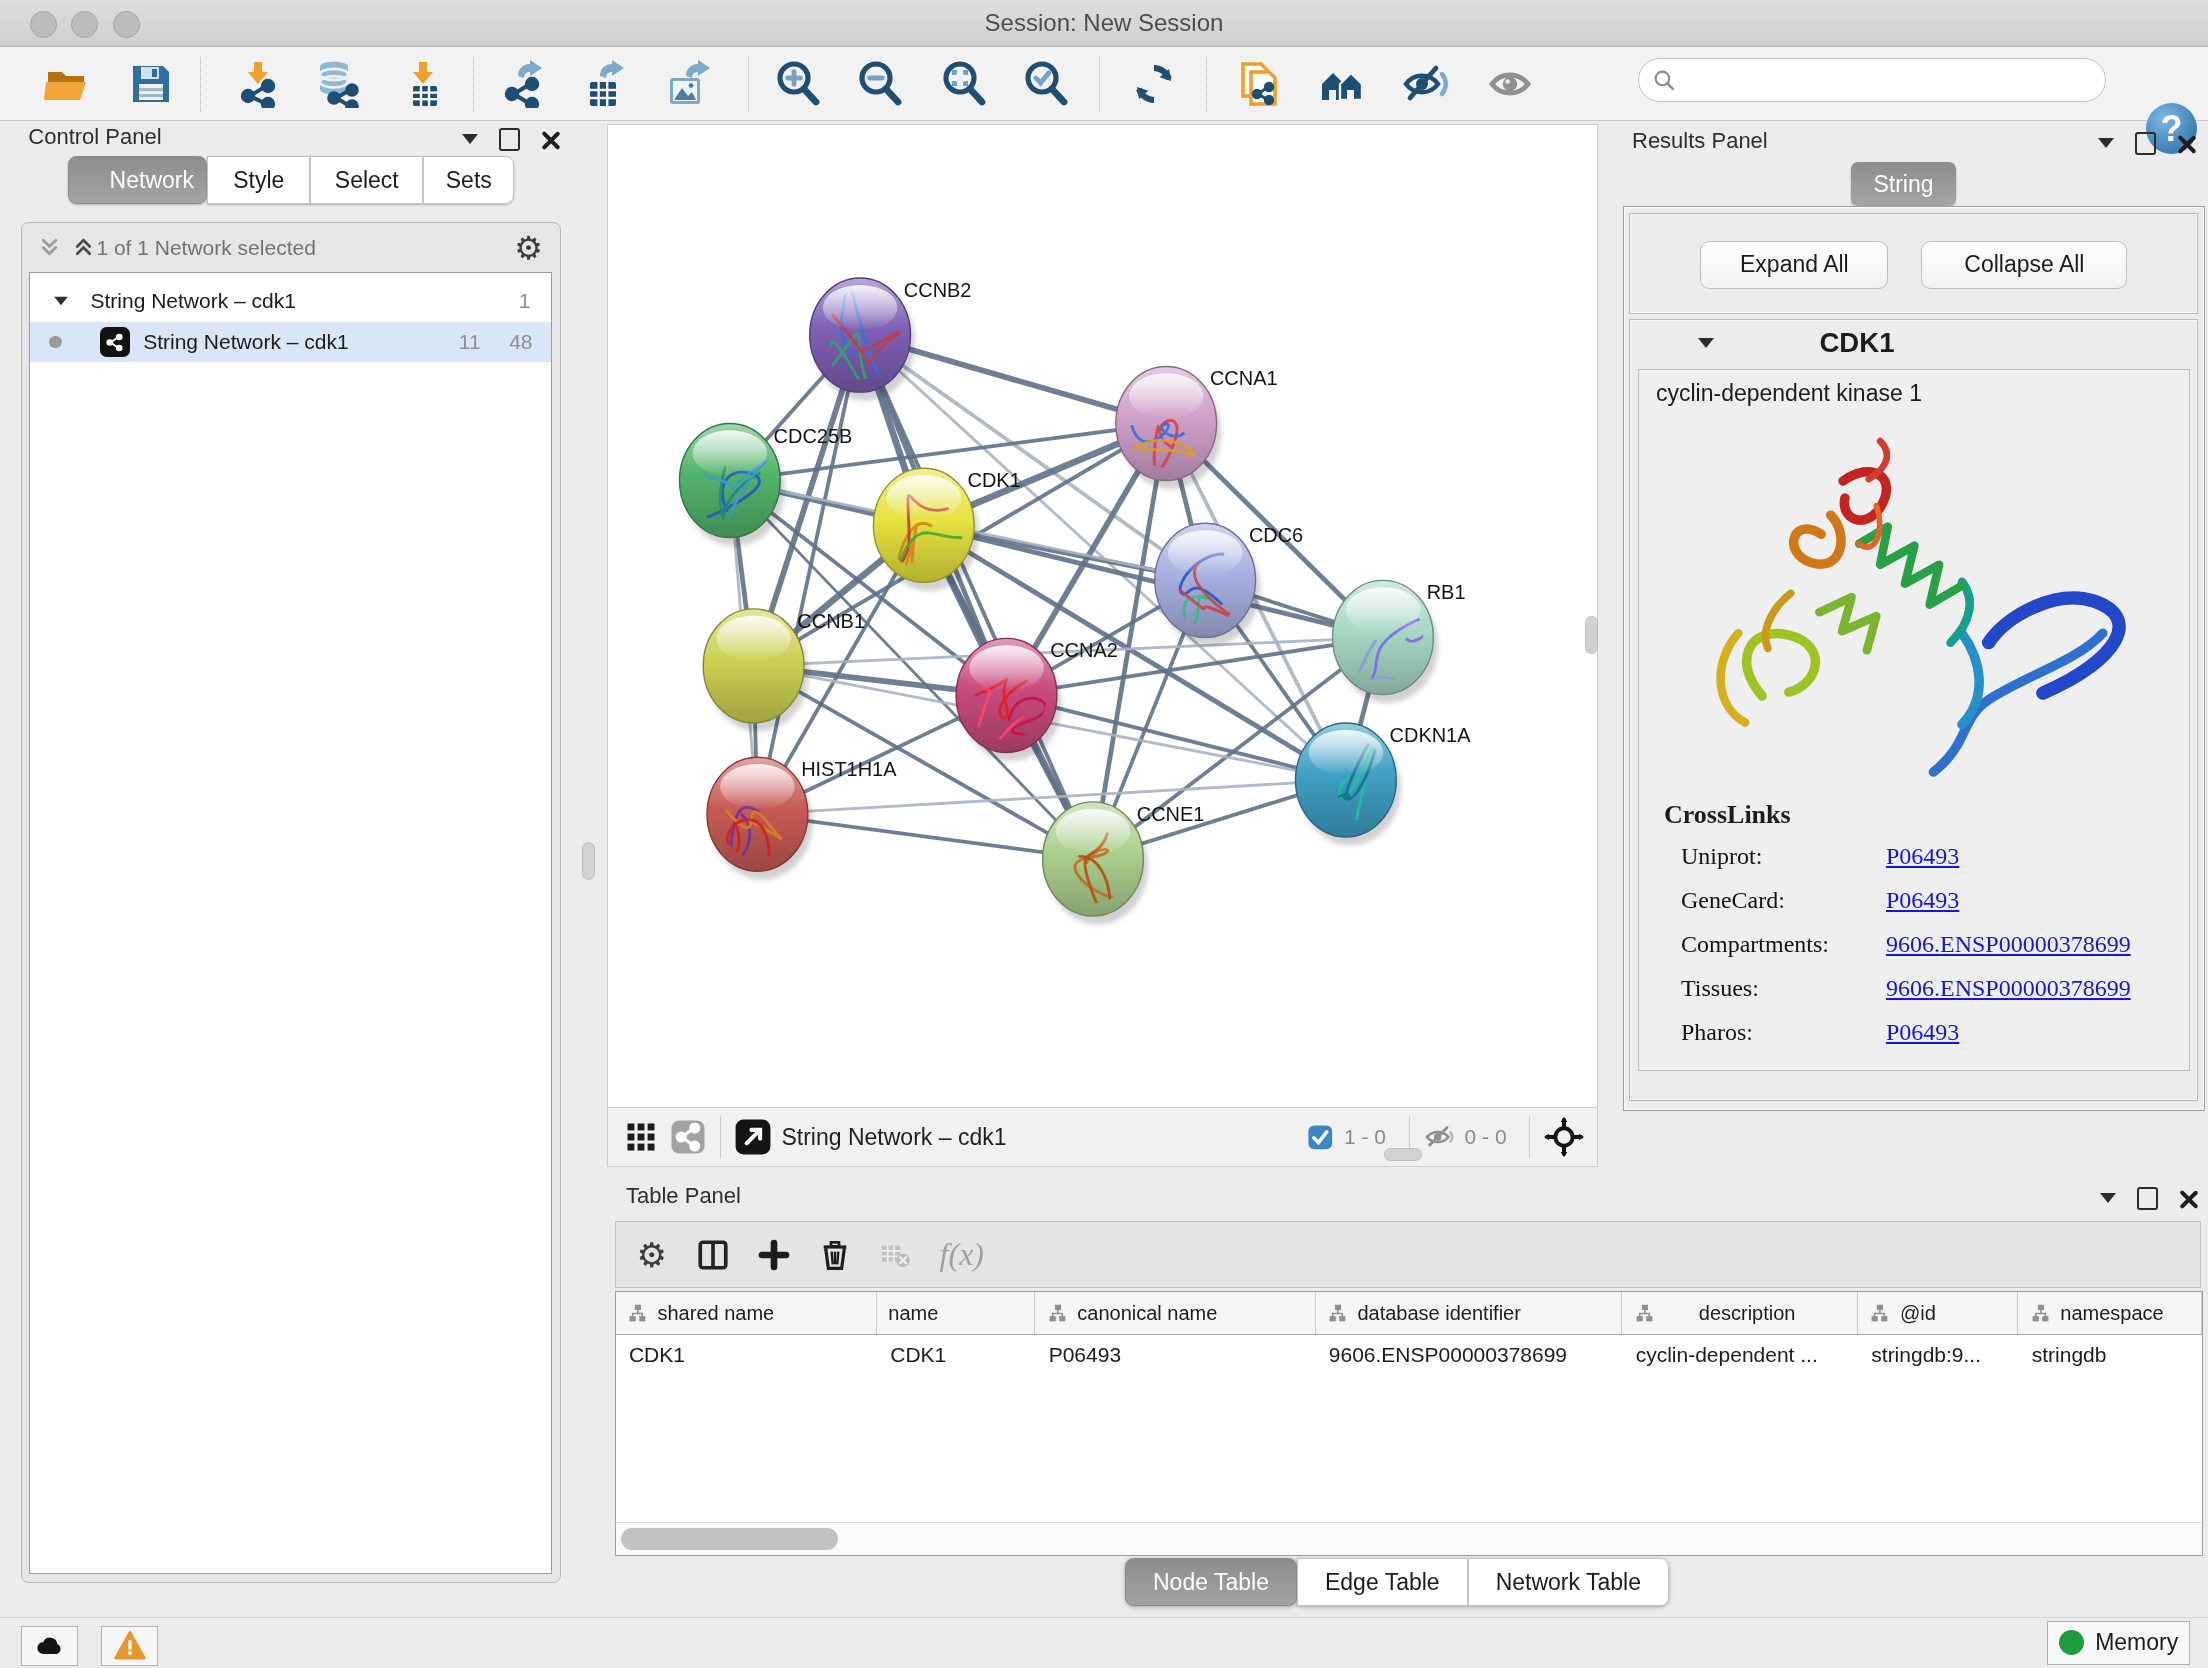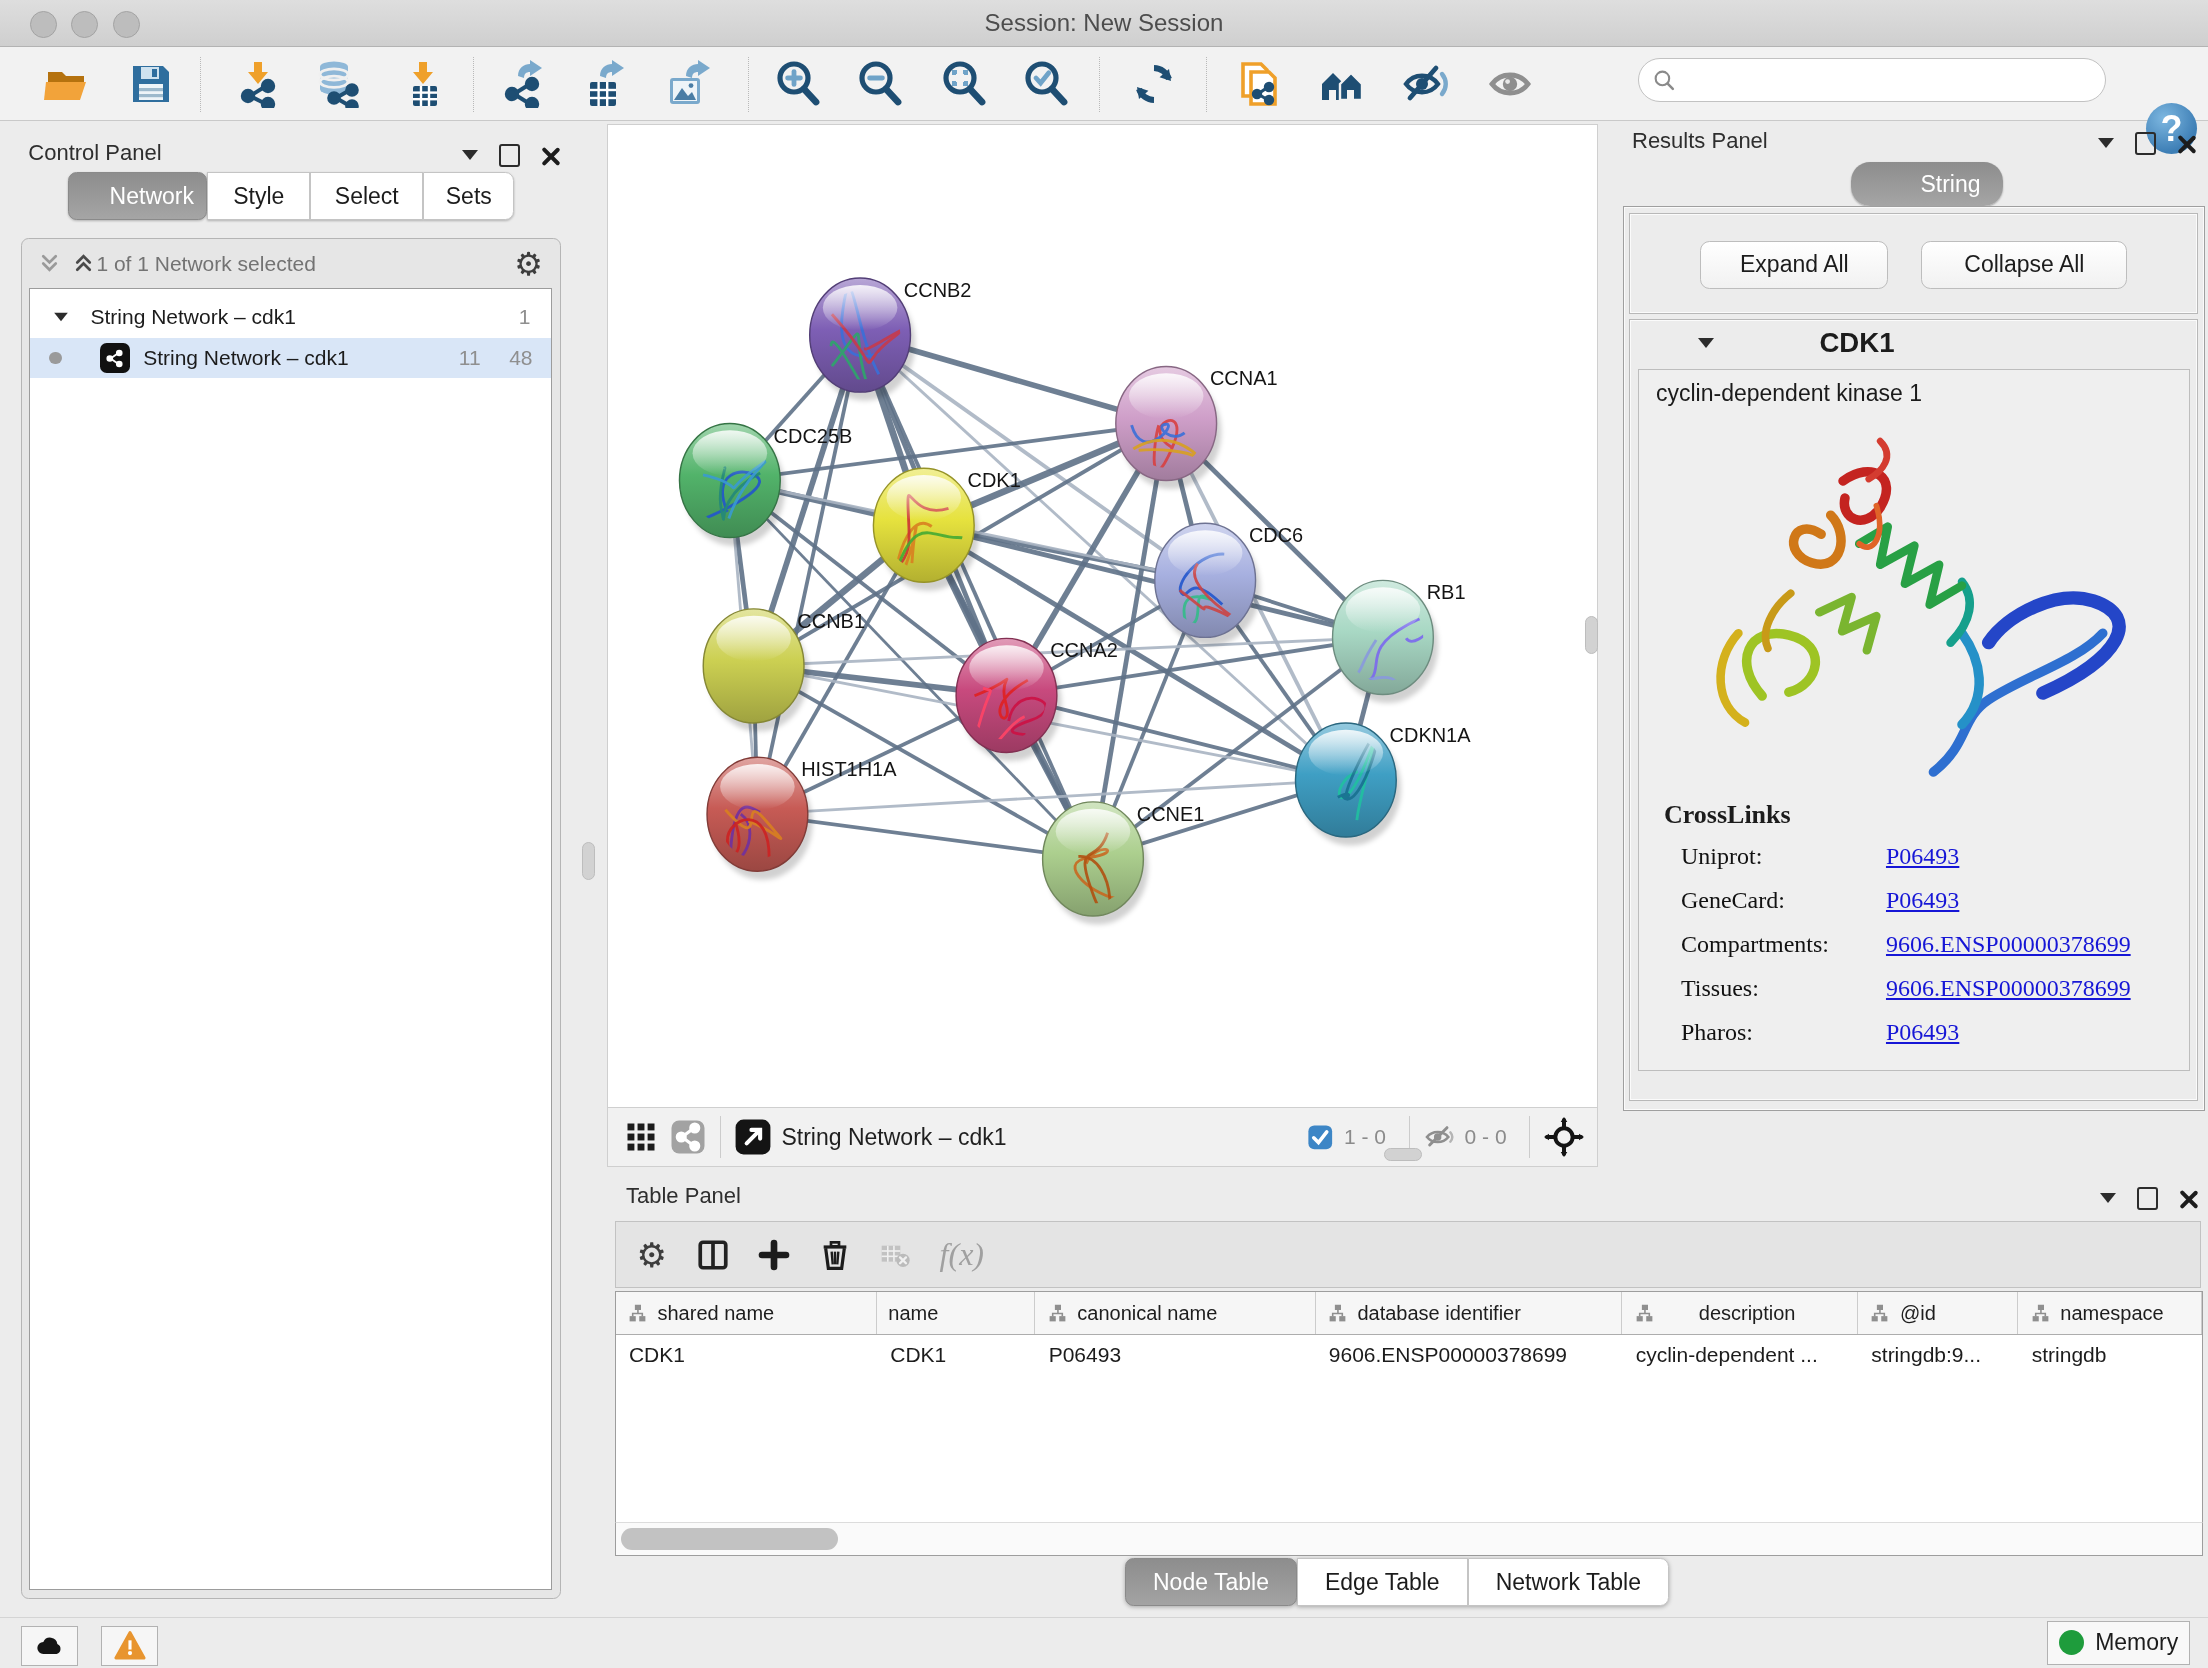--- a/index.html
+++ b/index.html
@@ -38,21 +38,21 @@
   .panel-controls{position:absolute;display:flex;align-items:center;gap:21px;}
   .tri-down{width:0;height:0;border-left:8.6px solid transparent;border-right:8.6px solid transparent;
     border-top:10.5px solid #2c2c2c;}
   .float-box{width:17px;height:19px;border:2.4px solid #2c2c2c;border-radius:2.9px;}
   .x-icon{width:19px;height:19px;position:relative;}
   .x-icon:before,.x-icon:after{content:"";position:absolute;left:8.6px;top:-1px;width:3.8px;height:23px;background:#1c1c1c;border-radius:1.9px;}
   .x-icon:before{transform:rotate(45deg);}
   .x-icon:after{transform:rotate(-45deg);}
 
   
-  .control-panel{left:13.3px;top:136px;width:554px;height:1465px;}
+  .control-panel{left:13.3px;top:120px;width:554px;height:1465px;}
   .tabs-row{position:absolute;left:55px;top:36px;height:48px;display:flex;
     filter:drop-shadow(0 1px 1px rgba(0,0,0,.25));}
   .tab{height:48px;display:flex;align-items:center;justify-content:center;
     background:#fff;border:1px solid #c4c4c4;font-size:23px;cursor:pointer;box-sizing:border-box;}
   .tab.sel{background:linear-gradient(#8d8d8d,#a5a5a5);color:#fff;border-color:#8a8a8a;border-radius:8.6px;padding-left:28px;}
   .tab.last{border-top-right-radius:8.6px;border-bottom-right-radius:8.6px;}
   .cp-box{position:absolute;left:7.6px;top:102px;width:538px;height:1359px;background:#e6e6e6;
     border:1px solid #b5b5b5;border-radius:7.6px;}
   .cp-subheader{position:absolute;left:0;top:0;width:100%;height:49px;display:flex;align-items:center;}
   .cp-list{position:absolute;left:7.6px;top:49px;width:521px;height:1300px;background:#fff;
@@ -65,23 +65,23 @@
   .net-canvas{left:607px;top:124px;width:991px;height:984px;background:#fff;
     border:1px solid #cfcfcf;box-sizing:border-box;}
   .net-toolbar{left:607px;top:1108px;width:991px;height:59px;background:#f1f1f1;
     border:1px solid #cfcfcf;border-top:none;box-sizing:border-box;display:flex;align-items:center;}
   .nt-sep{width:0;height:42px;border-left:1px solid #cccccc;margin:0 13.3px;}
   .nt-title{font-size:23px;color:#1f1f1f;margin-left:9.5px;}
   .nt-count{font-size:21px;color:#8b8b8b;margin:0 9.5px;}
 
   
   .results-panel{left:1617px;top:124px;width:592px;height:1046px;}
-  .string-tab{position:absolute;left:234px;top:38px;width:105px;height:44px;border-radius:19px;
+  .string-tab{position:absolute;left:234px;top:38px;width:105px;height:44px;border-radius:7px;
     background:linear-gradient(#8d8d8d,#a5a5a5);color:#fff;font-size:23px;display:flex;align-items:center;justify-content:center;
-    box-shadow:0 1px 1.9px rgba(0,0,0,.3);cursor:pointer;padding-left:47px;}
+    box-shadow:0 1px 1.9px rgba(0,0,0,.3);cursor:pointer;}
   .rp-outer{position:absolute;left:5.7px;top:82px;width:580px;height:903px;background:#ececec;
     border:1px solid #9f9f9f;box-shadow:inset 0 0 0 1px #fbfbfb;}
   .rp-btnbox{position:absolute;left:5.7px;top:5.7px;width:567px;height:99px;border:1px solid #b8b8b8;
     box-shadow:inset 0 0 0 1px #fbfbfb;}
   .rp-btn{position:absolute;top:27px;height:46px;background:linear-gradient(#ffffff,#f1f1f1);
     border:1px solid #bdbdbd;border-radius:9.5px;font-size:23px;display:flex;align-items:center;justify-content:center;cursor:pointer;}
   .rp-section{position:absolute;left:5.7px;top:112px;width:567px;height:780px;border:1px solid #b8b8b8;
     box-shadow:inset 0 0 0 1px #fbfbfb;}
   .rp-sec-header{position:absolute;left:0;top:0;width:100%;height:46px;display:flex;align-items:center;cursor:pointer;}
   .rp-gene{font-size:27.6px;font-weight:bold;margin-left:105px;}

